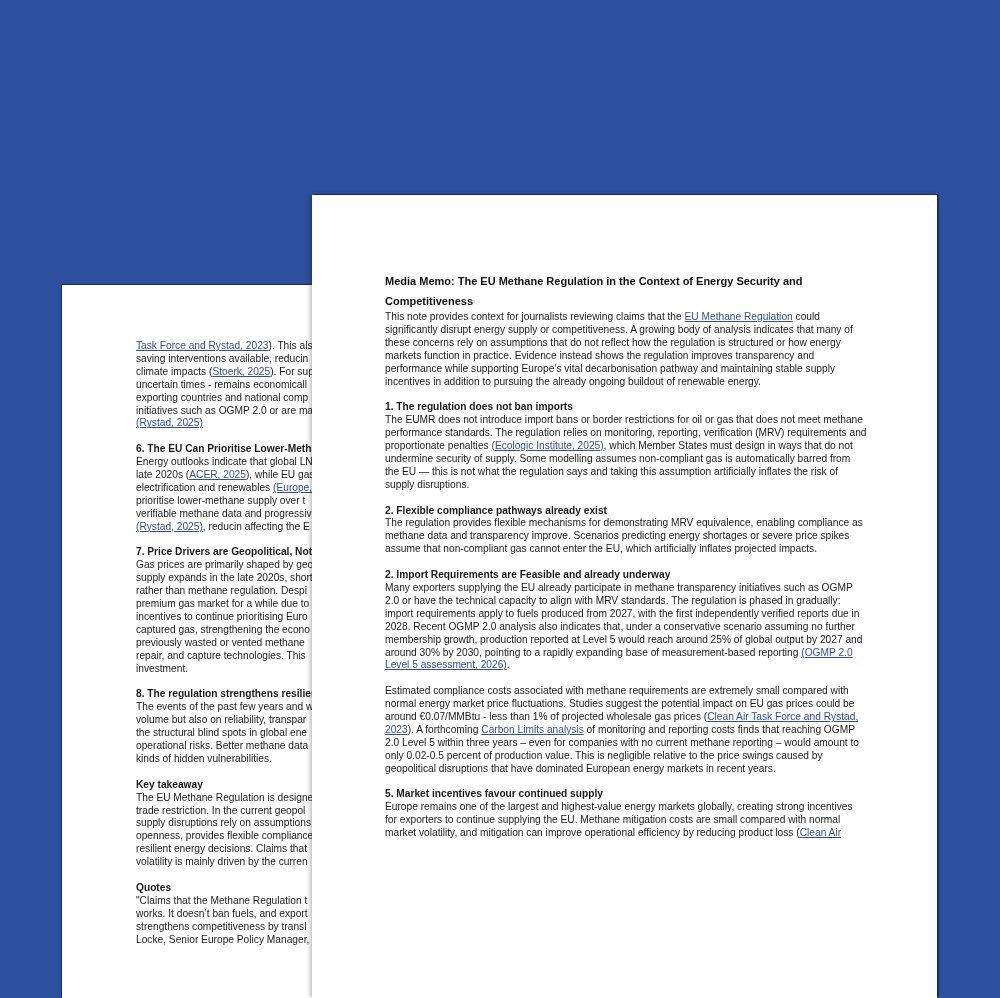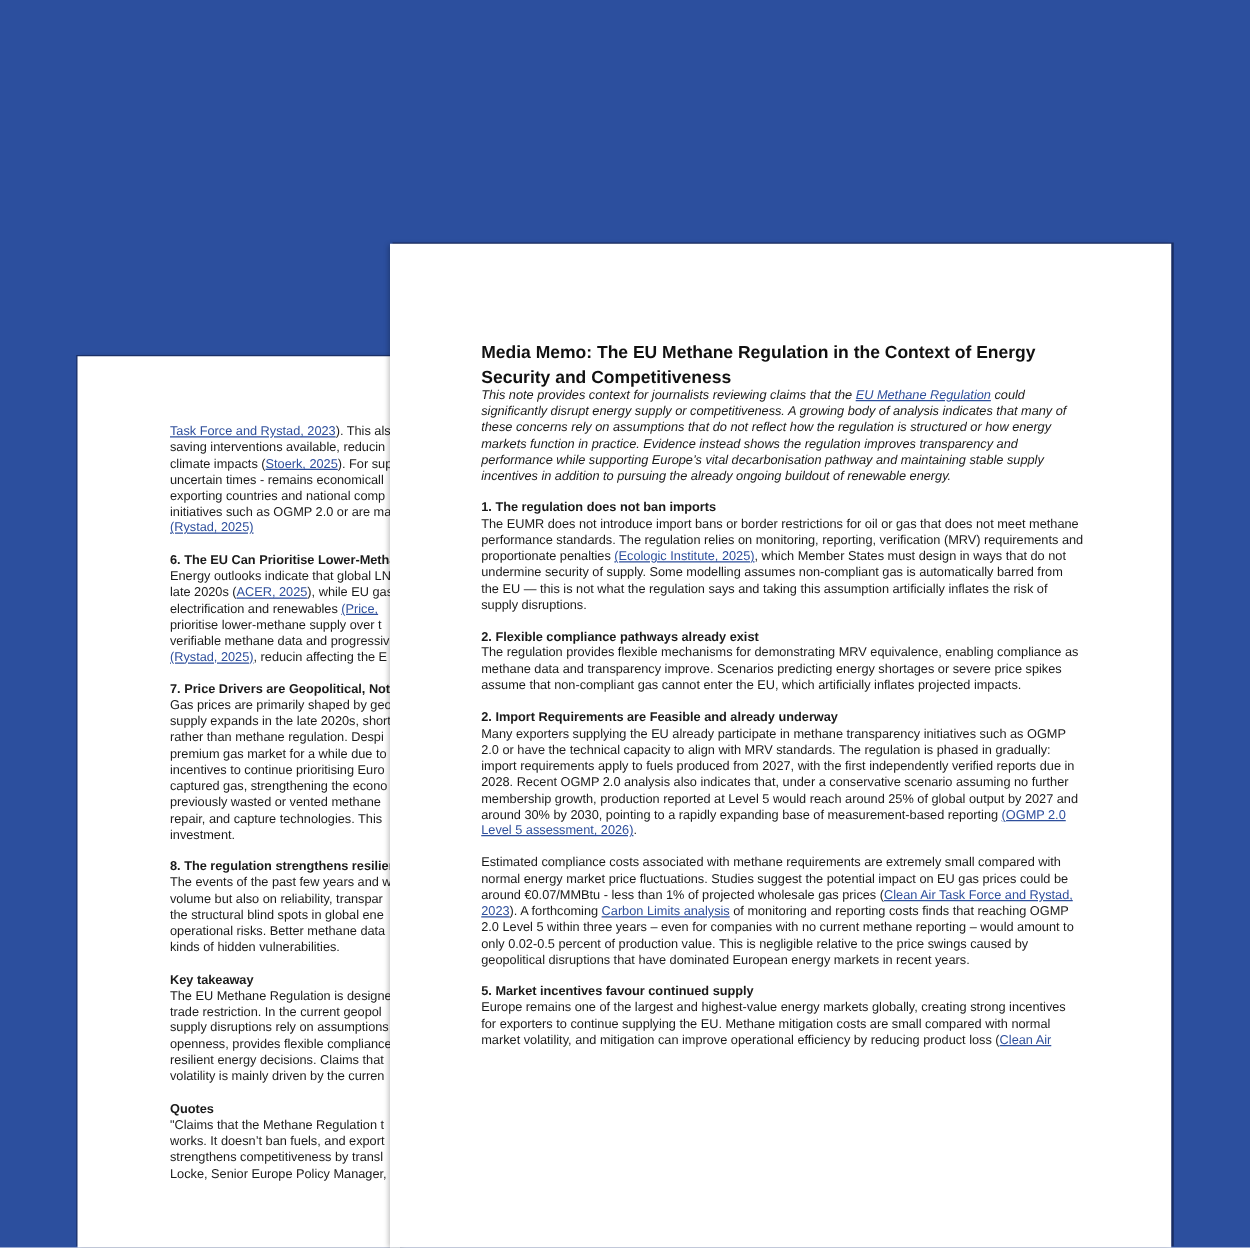--- a/index.html
+++ b/index.html
@@ -20,22 +20,22 @@
       position: absolute; left: 74px; top: 55px; width: 420px;
       font-size: 10.2px; line-height: 12.9px;
     }
     .front-content {
       position: absolute; left: 73px; top: 77px; width: 482px;
       font-size: 10.2px; line-height: 12.9px;
     }
     p { margin: 0; }
     .sec { margin-bottom: 12.9px; }
     .hd { font-weight: bold; }
-    .title { font-weight: bold; font-size: 14px; line-height: 19.5px; color: #111; }
-    .intro { font-style: italic; }
+    .title { font-weight: bold; font-size: 11px; line-height: 19.5px; color: #111; }
+    .intro { }
     a, .link { color: #2e4f9c; text-decoration: underline; cursor: pointer; }
     .nowrap { white-space: nowrap; }
   </style>
 </head>
 <body>
 
 <div class="page" id="back-page">
   <div class="back-content">
     <div class="sec">
       <p class="nowrap"><a>Task Force and Rystad, 2023</a><span>). This also</span></p>
@@ -44,21 +44,21 @@
       <p class="nowrap">uncertain times - remains economicall</p>
       <p class="nowrap">exporting countries and national comp</p>
       <p class="nowrap">initiatives such as OGMP 2.0 or are ma</p>
       <p class="nowrap"><a>(Rystad, 2025)</a></p>
     </div>
 
     <div class="sec">
       <p class="hd nowrap">6. The EU Can Prioritise Lower-Metha</p>
       <p class="nowrap">Energy outlooks indicate that global LN</p>
       <p class="nowrap"><span>late 2020s (</span><a>ACER, 2025</a><span>), while EU gas</span></p>
-      <p class="nowrap"><span>electrification and renewables </span><a>(Price,</a></p>
+      <p class="nowrap"><span>electrification and renewables </span><a>(Europe,</a></p>
       <p class="nowrap">prioritise lower-methane supply over t</p>
       <p class="nowrap">verifiable methane data and progressiv</p>
       <p class="nowrap"><a>(Rystad, 2025)</a><span>, reducin affecting the E</span></p>
     </div>
 
     <div class="sec">
       <p class="hd nowrap">7. Price Drivers are Geopolitical, Not F</p>
       <p class="nowrap">Gas prices are primarily shaped by geo</p>
       <p class="nowrap">supply expands in the late 2020s, short</p>
       <p class="nowrap">rather than methane regulation. Despi</p>

